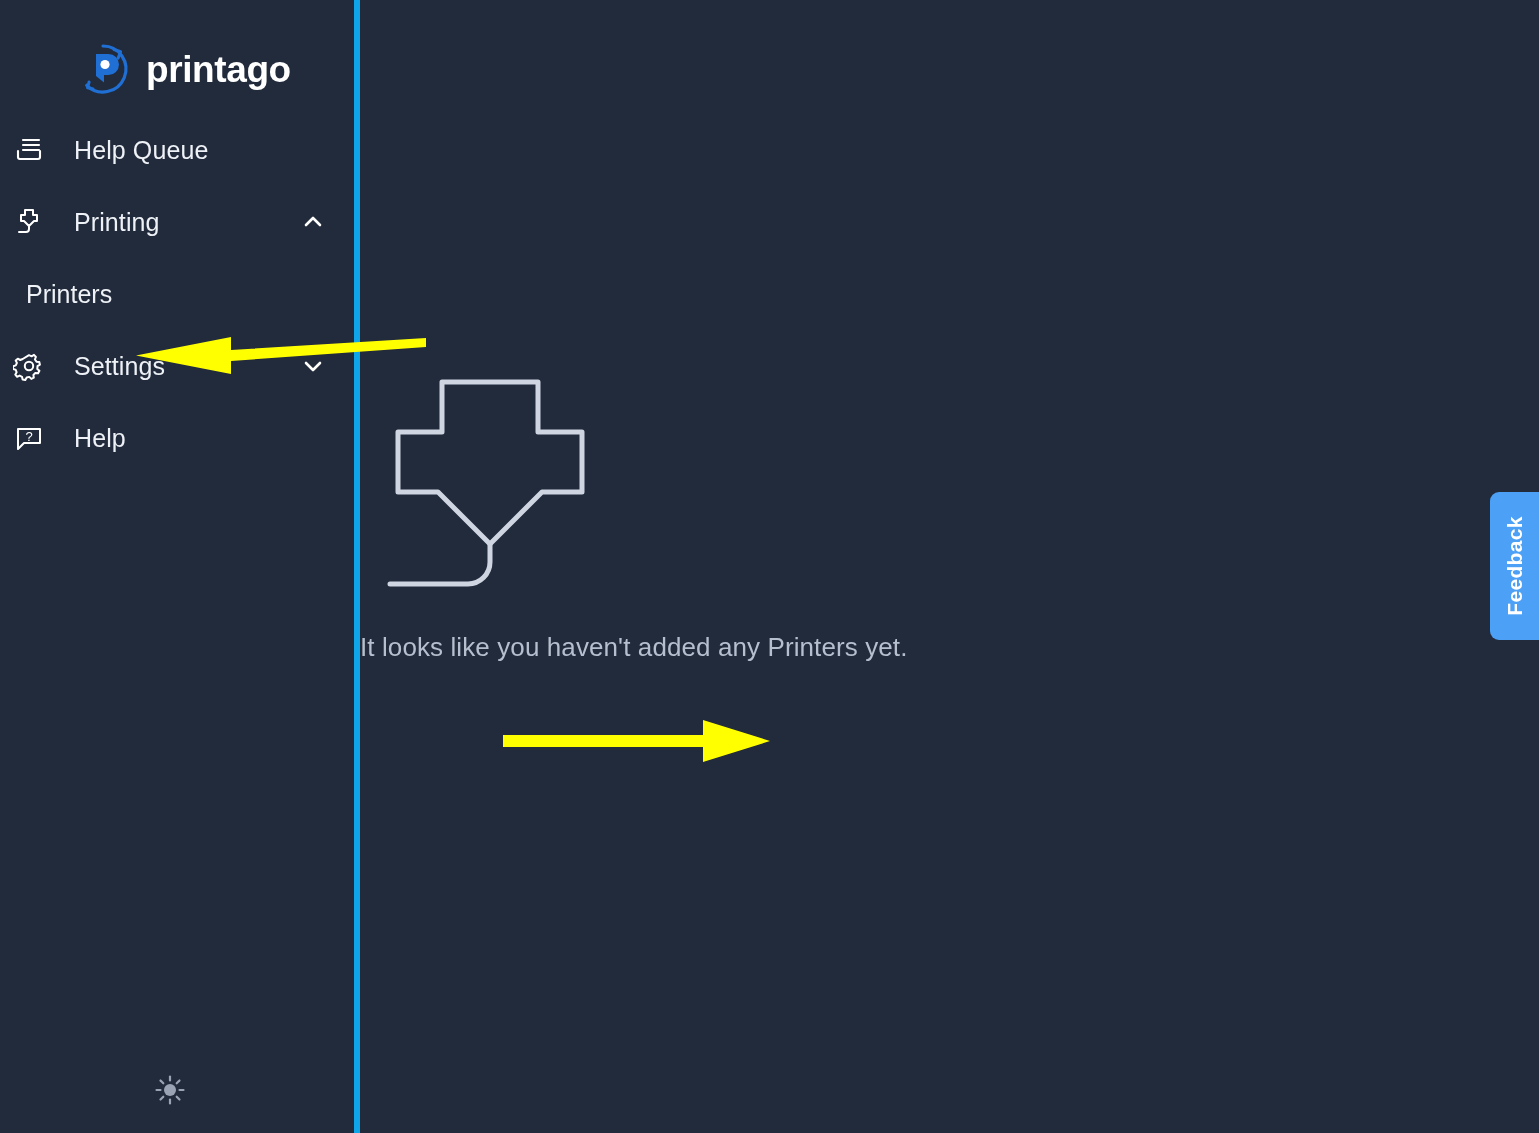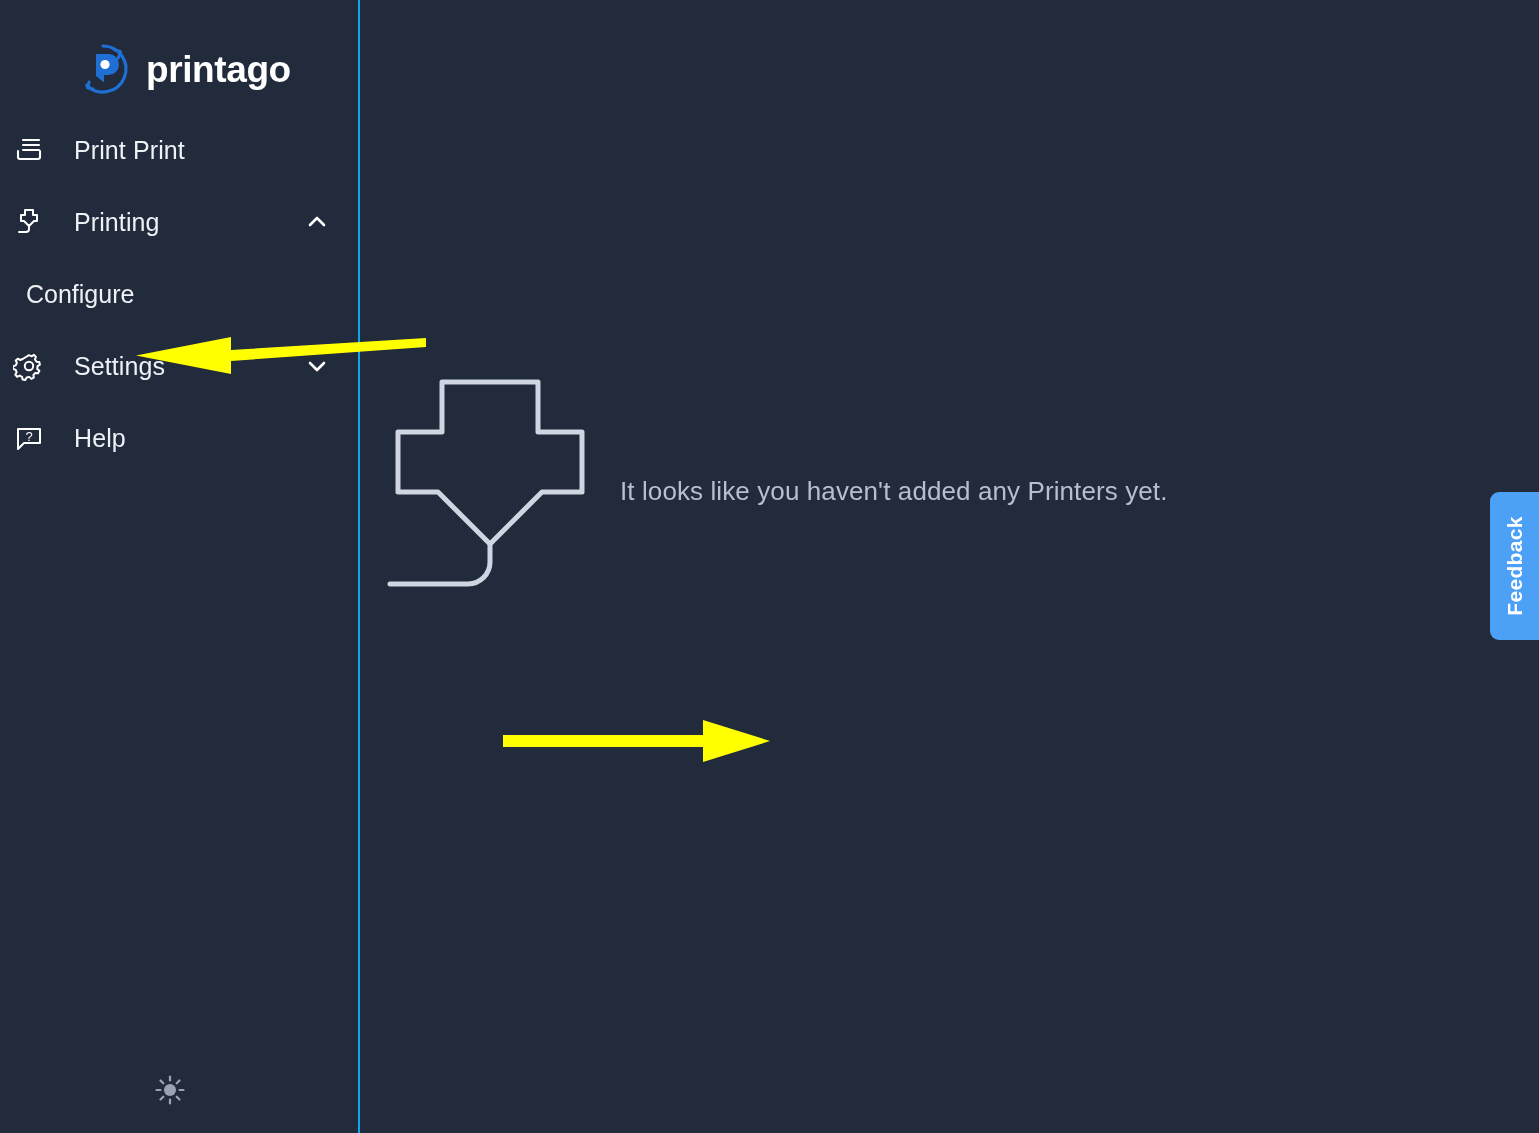--- a/index.html
+++ b/index.html
@@ -18,21 +18,21 @@
     display: flex;
   }
 
   
   #sidebar {
     position: relative;
     width: 360px;
     height: 1133px;
     flex: 0 0 360px;
     background: #222b3c;
-    border-right: 2px solid #0ea5e9;
+    border-right: 6px solid #0ea5e9;
     text-align: right;
   }
 
   .brand {
     display: flex;
     align-items: center;
     gap: 14px;
     padding: 26px 0 0 74px;
     height: 112px;
   }
@@ -114,22 +114,21 @@
     height: 1133px;
     background: #222b3c;
   }
 
   .empty-state {
     position: absolute;
     left: 0;
     right: 0;
     top: 350px;
     display: flex;
-    flex-direction: row;
-    align-items: center;
+    flex-direction: column;
   }
   .empty-art {
     width: 260px;
     height: 260px;
     color: #cfd6e2;
   }
   .empty-art svg { display: block; }
   .empty-msg {
     margin-top: 22px;
     color: #b6bfce;
@@ -216,41 +215,41 @@
 
       <div class="nav-row">
         <span class="nav-ico">
           <svg viewBox="0 0 32 32" width="32" height="32" fill="none" stroke="currentColor" stroke-width="2.1" stroke-linecap="round">
             <line x1="10" y1="6" x2="26" y2="6"></line>
             <line x1="10" y1="11" x2="26" y2="11"></line>
             <line x1="10" y1="16" x2="26" y2="16"></line>
             <path d="M5 17 v6 a2 2 0 0 0 2 2 h18 a2 2 0 0 0 2 -2 v-6"></path>
           </svg>
         </span>
-        <span class="nav-label">Print Print</span>
+        <span class="nav-label">Help Queue</span>
       </div>
 
 
       <div class="nav-row">
         <span class="nav-ico">
           <svg viewBox="0 0 32 32" width="32" height="32" fill="none" stroke="currentColor" stroke-width="2" stroke-linejoin="round" stroke-linecap="round">
             <path d="M12 4 h8 v5 h4 v6 h-3 l-5 5 -5 -5 h-3 V9 h4 Z"></path>
             <path d="M16 20 v3 a3 3 0 0 1 -3 3 H6"></path>
           </svg>
         </span>
         <span class="nav-label">Printing</span>
         <span class="nav-chevron">
           <svg viewBox="0 0 26 26" width="26" height="26" fill="none" stroke="currentColor" stroke-width="2.6" stroke-linecap="round" stroke-linejoin="round">
             <polyline points="6,16 13,9 20,16"></polyline>
           </svg>
         </span>
       </div>
 
       <div class="subnav-row">
-        <span class="subnav-label">Configure</span>
+        <span class="subnav-label">Printers</span>
       </div>
 
 
       <div class="nav-row">
         <span class="nav-ico">
           <svg viewBox="0 0 32 32" width="32" height="32" fill="none" stroke="currentColor" stroke-width="2" stroke-linejoin="round">
             <path d="M16 5.2 l2.6 1.1 2.4 -1.4 1.9 2 -1 2.6 1.6 2.2 2.8 .3 .6 2.7 -2.4 1.5 -.2 2.7 2.1 1.9 -1.3 2.5 -2.8 -.3 -1.9 1.9 .4 2.8 -2.5 1.2 -2 -2 -2.6 .6 -1.4 2.4 -2.7 -.4 -.6 -2.7 -2.4 -1.2 -2.5 1.2 -1.8 -2.1 1.3 -2.5 -1 -2.5 -2.7 -.8 .2 -2.7 2.7 -.8 1.1 -2.5 -1.2 -2.4 2.1 -1.8 2.4 1.3 2.5 -1 Z"></path>
             <circle cx="16" cy="16" r="4.2"></circle>
           </svg>
         </span>

